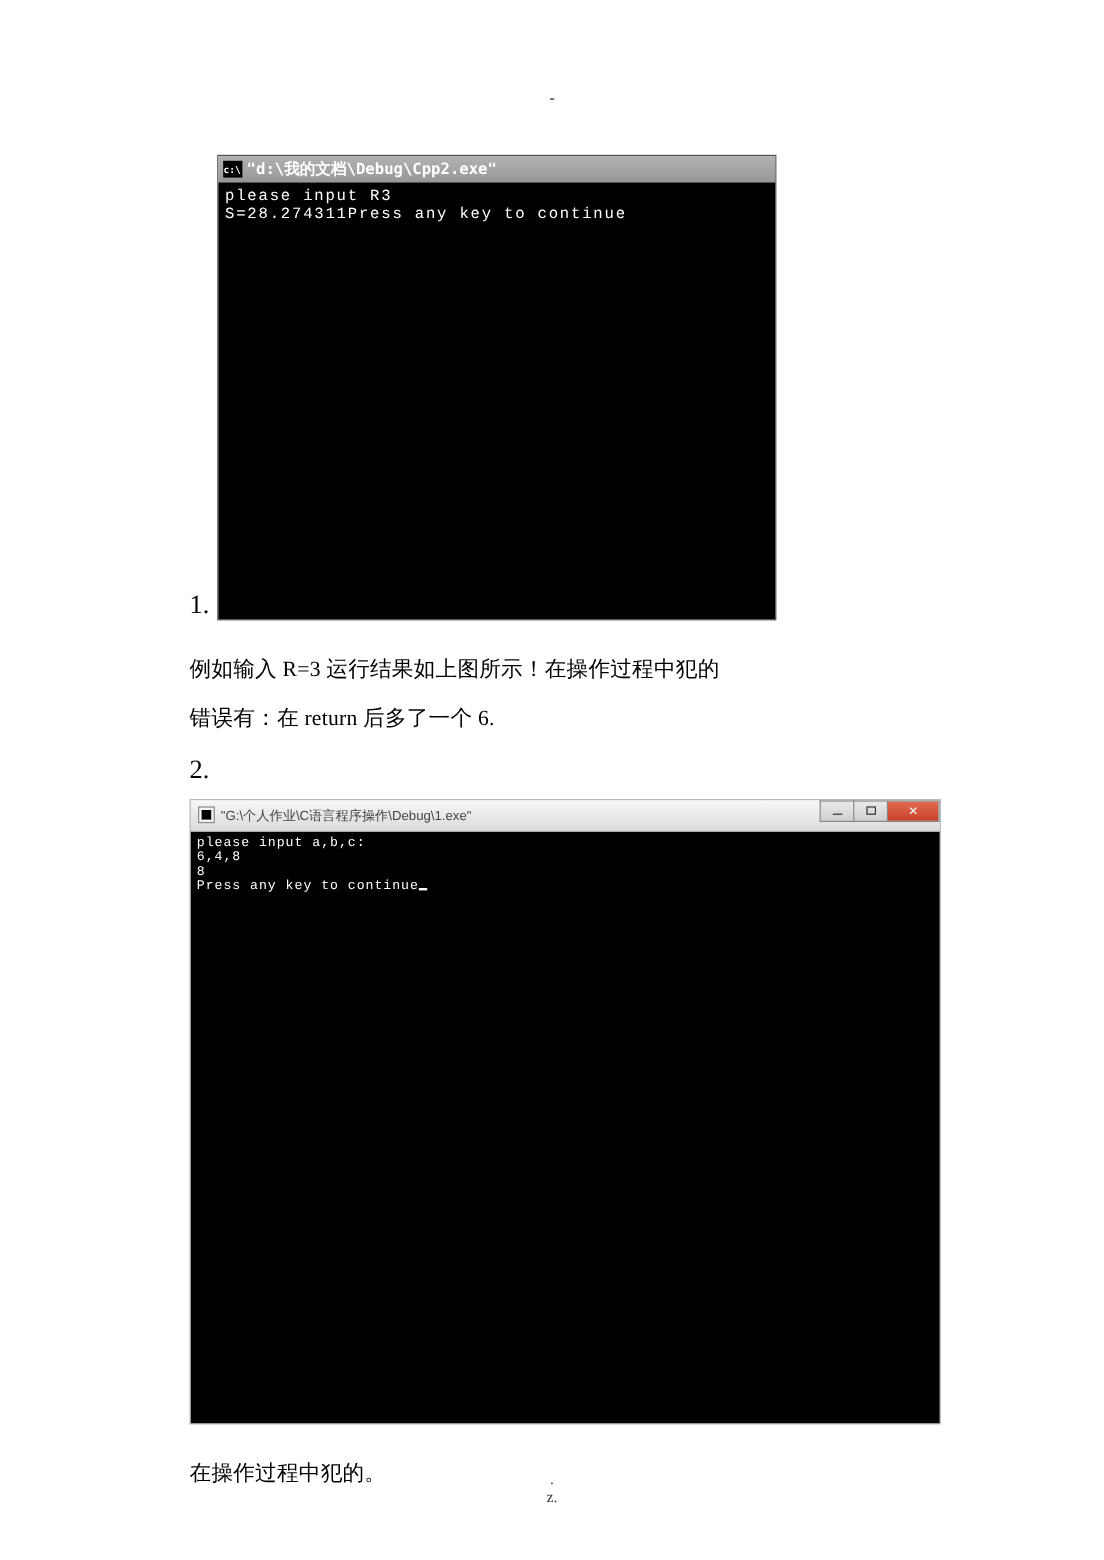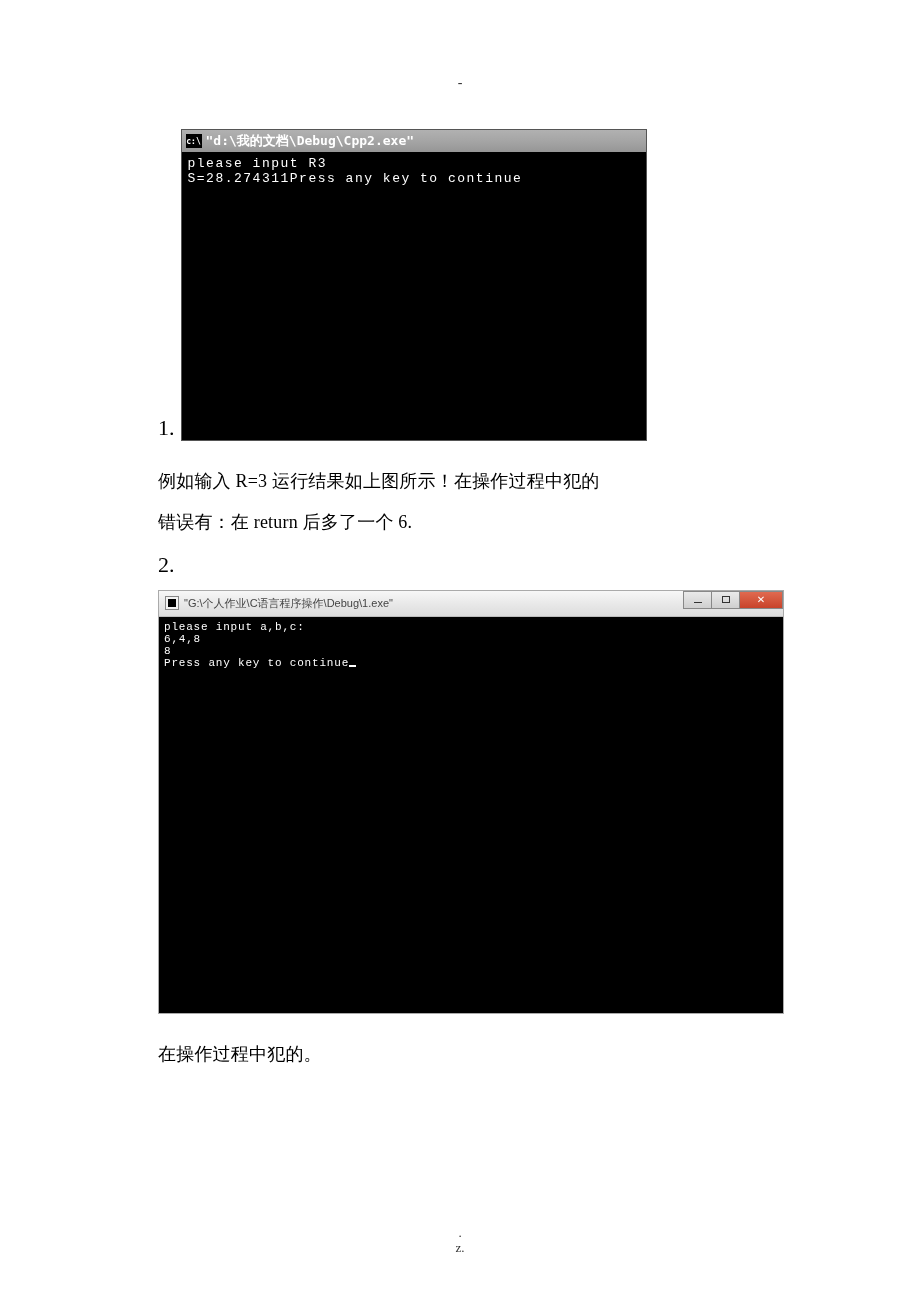--- a/index.html
+++ b/index.html
@@ -56,21 +56,21 @@
       font-weight: bold;
     }
     .title1-text {
       font-family: "Consolas", monospace;
       font-size: 13px;
       color: #fff;
       font-weight: bold;
     }
     .console1-body {
       background: #000;
-      height: 288px;
+      height: 364px;
       padding: 4px 6px;
       font-family: "Consolas", "Courier New", monospace;
       font-size: 13px;
       color: #fff;
       letter-spacing: 1.5px;
       white-space: pre;
     }
     .para {
       font-size: 18px;
       color: #000;
@@ -131,21 +131,21 @@
       font-size: 10px;
       font-family: Arial, sans-serif;
     }
     .winbtn-min { background: linear-gradient(to bottom,#eaeaea,#cfcfcf); color:#333; border-right:none;}
     .winbtn-max { background: linear-gradient(to bottom,#eaeaea,#cfcfcf); color:#333; border-right:none;}
     .winbtn-close { background: linear-gradient(to bottom,#e06a50,#c8432a); color:#fff; width:44px;}
     .winbtn-min span { width:8px; height:1.5px; background:#333; margin-top:5px;}
     .winbtn-max span { width:8px; height:7px; border:1.2px solid #333;}
     .console2-body {
       background: #000;
-      height: 396px;
+      height: 493px;
       padding: 4px 5px;
       font-family: "Consolas", "Courier New", monospace;
       font-size: 11px;
       color: #fff;
       letter-spacing: 0.8px;
       white-space: pre;
     }
     .cursor-blk {
       display: inline-block;
       width: 7px; height: 2px;

